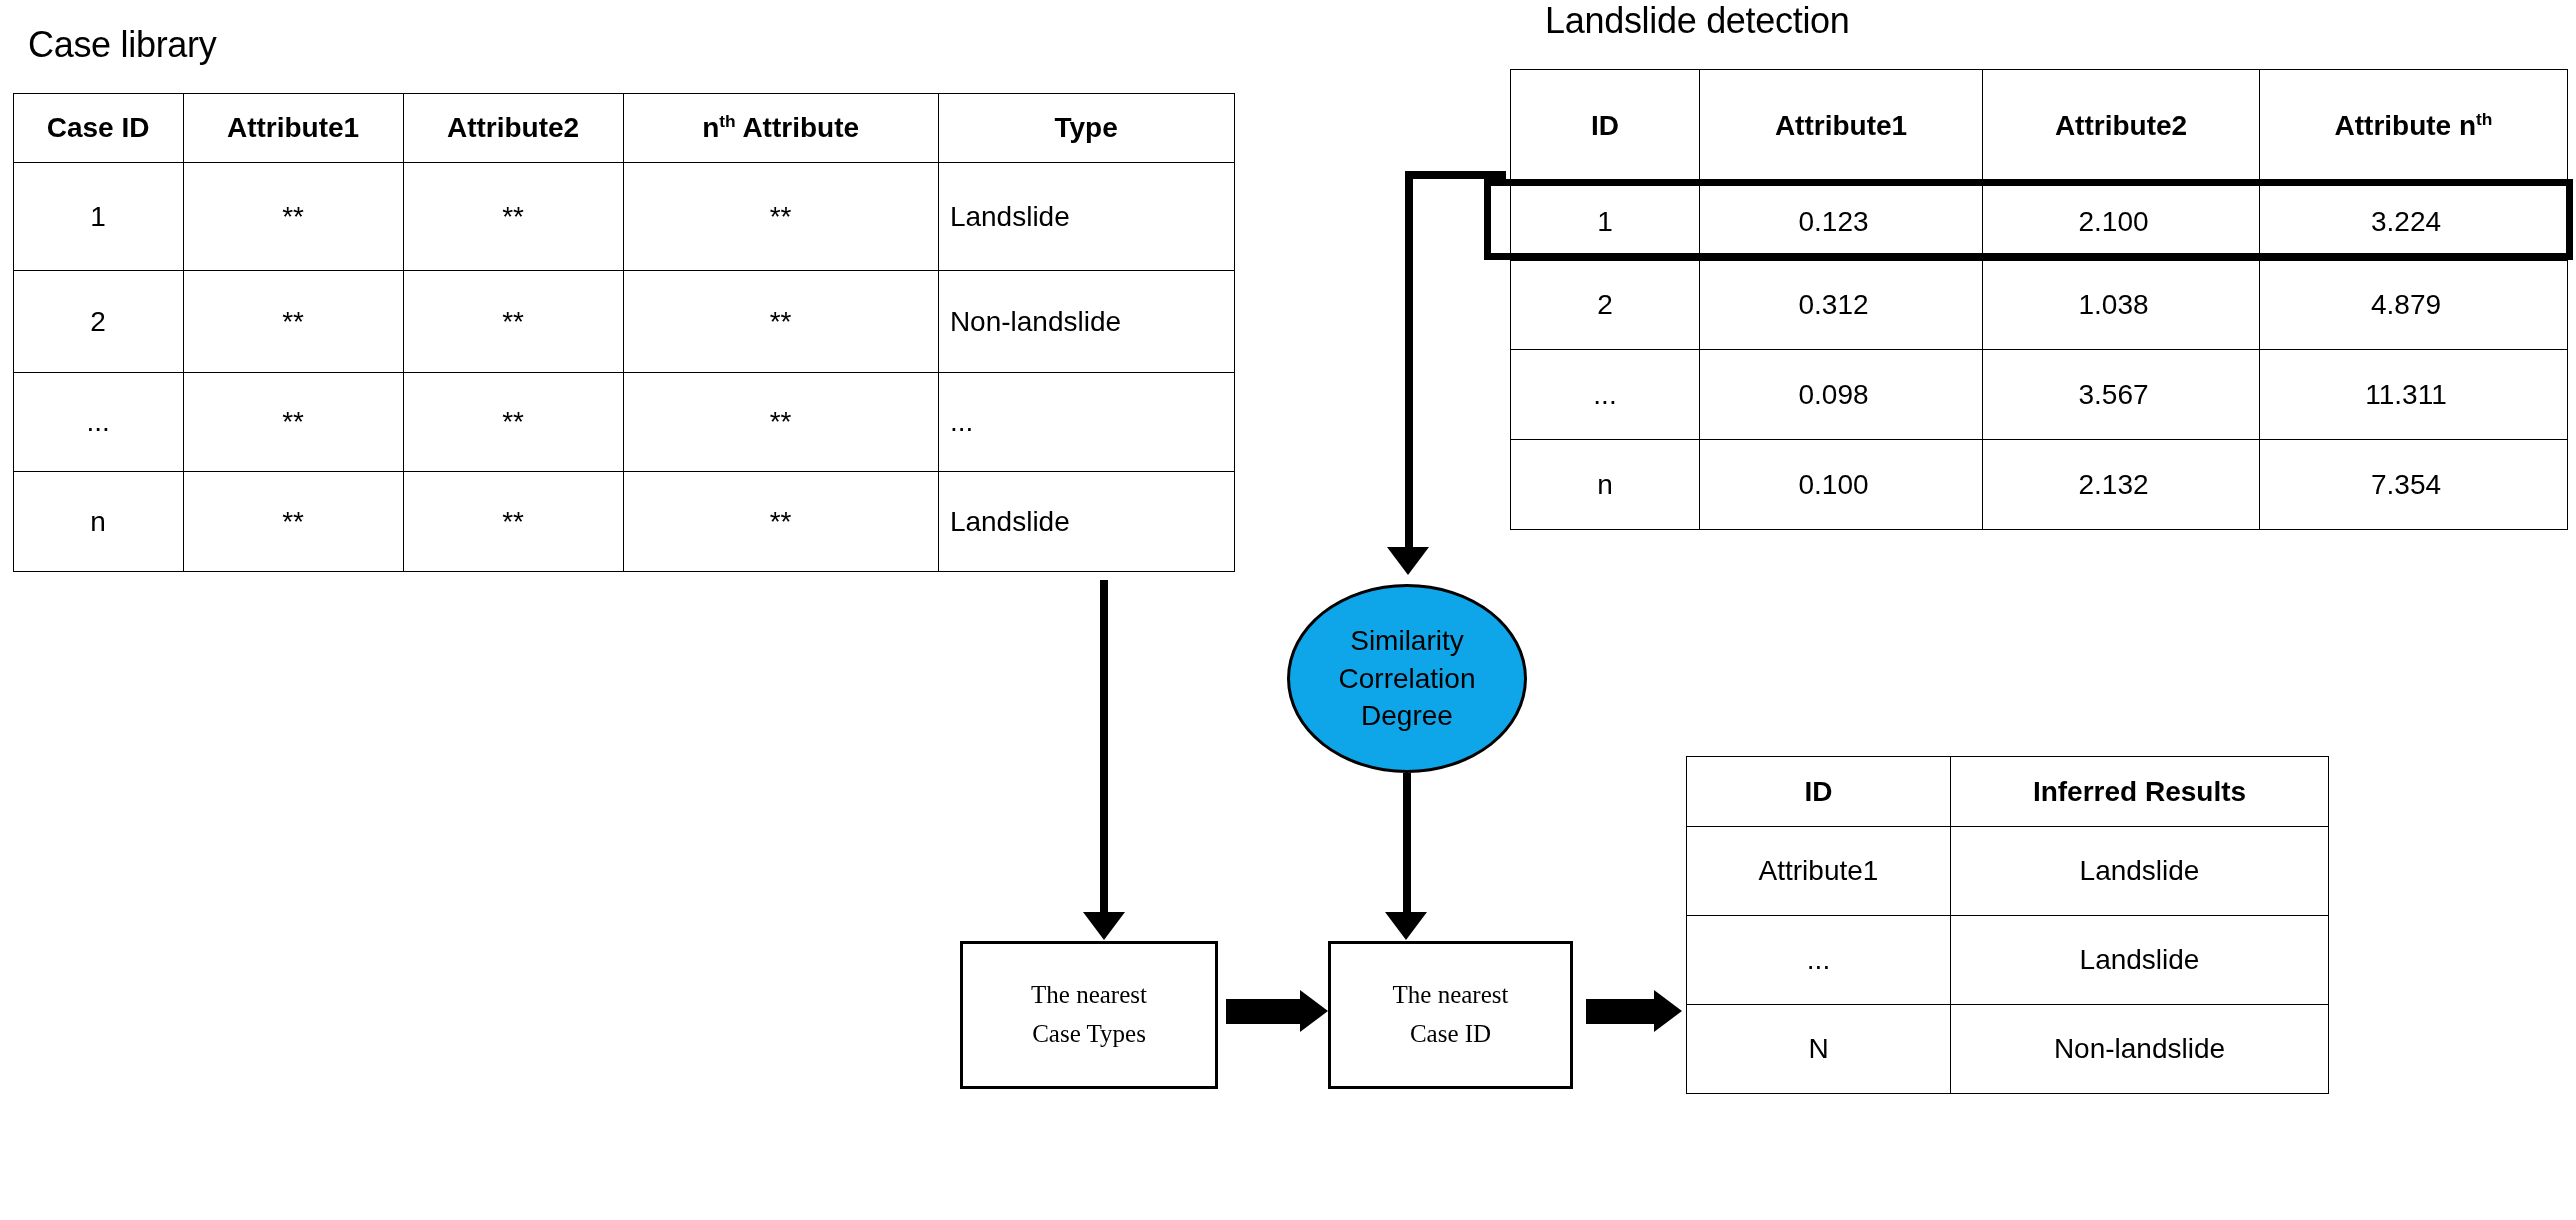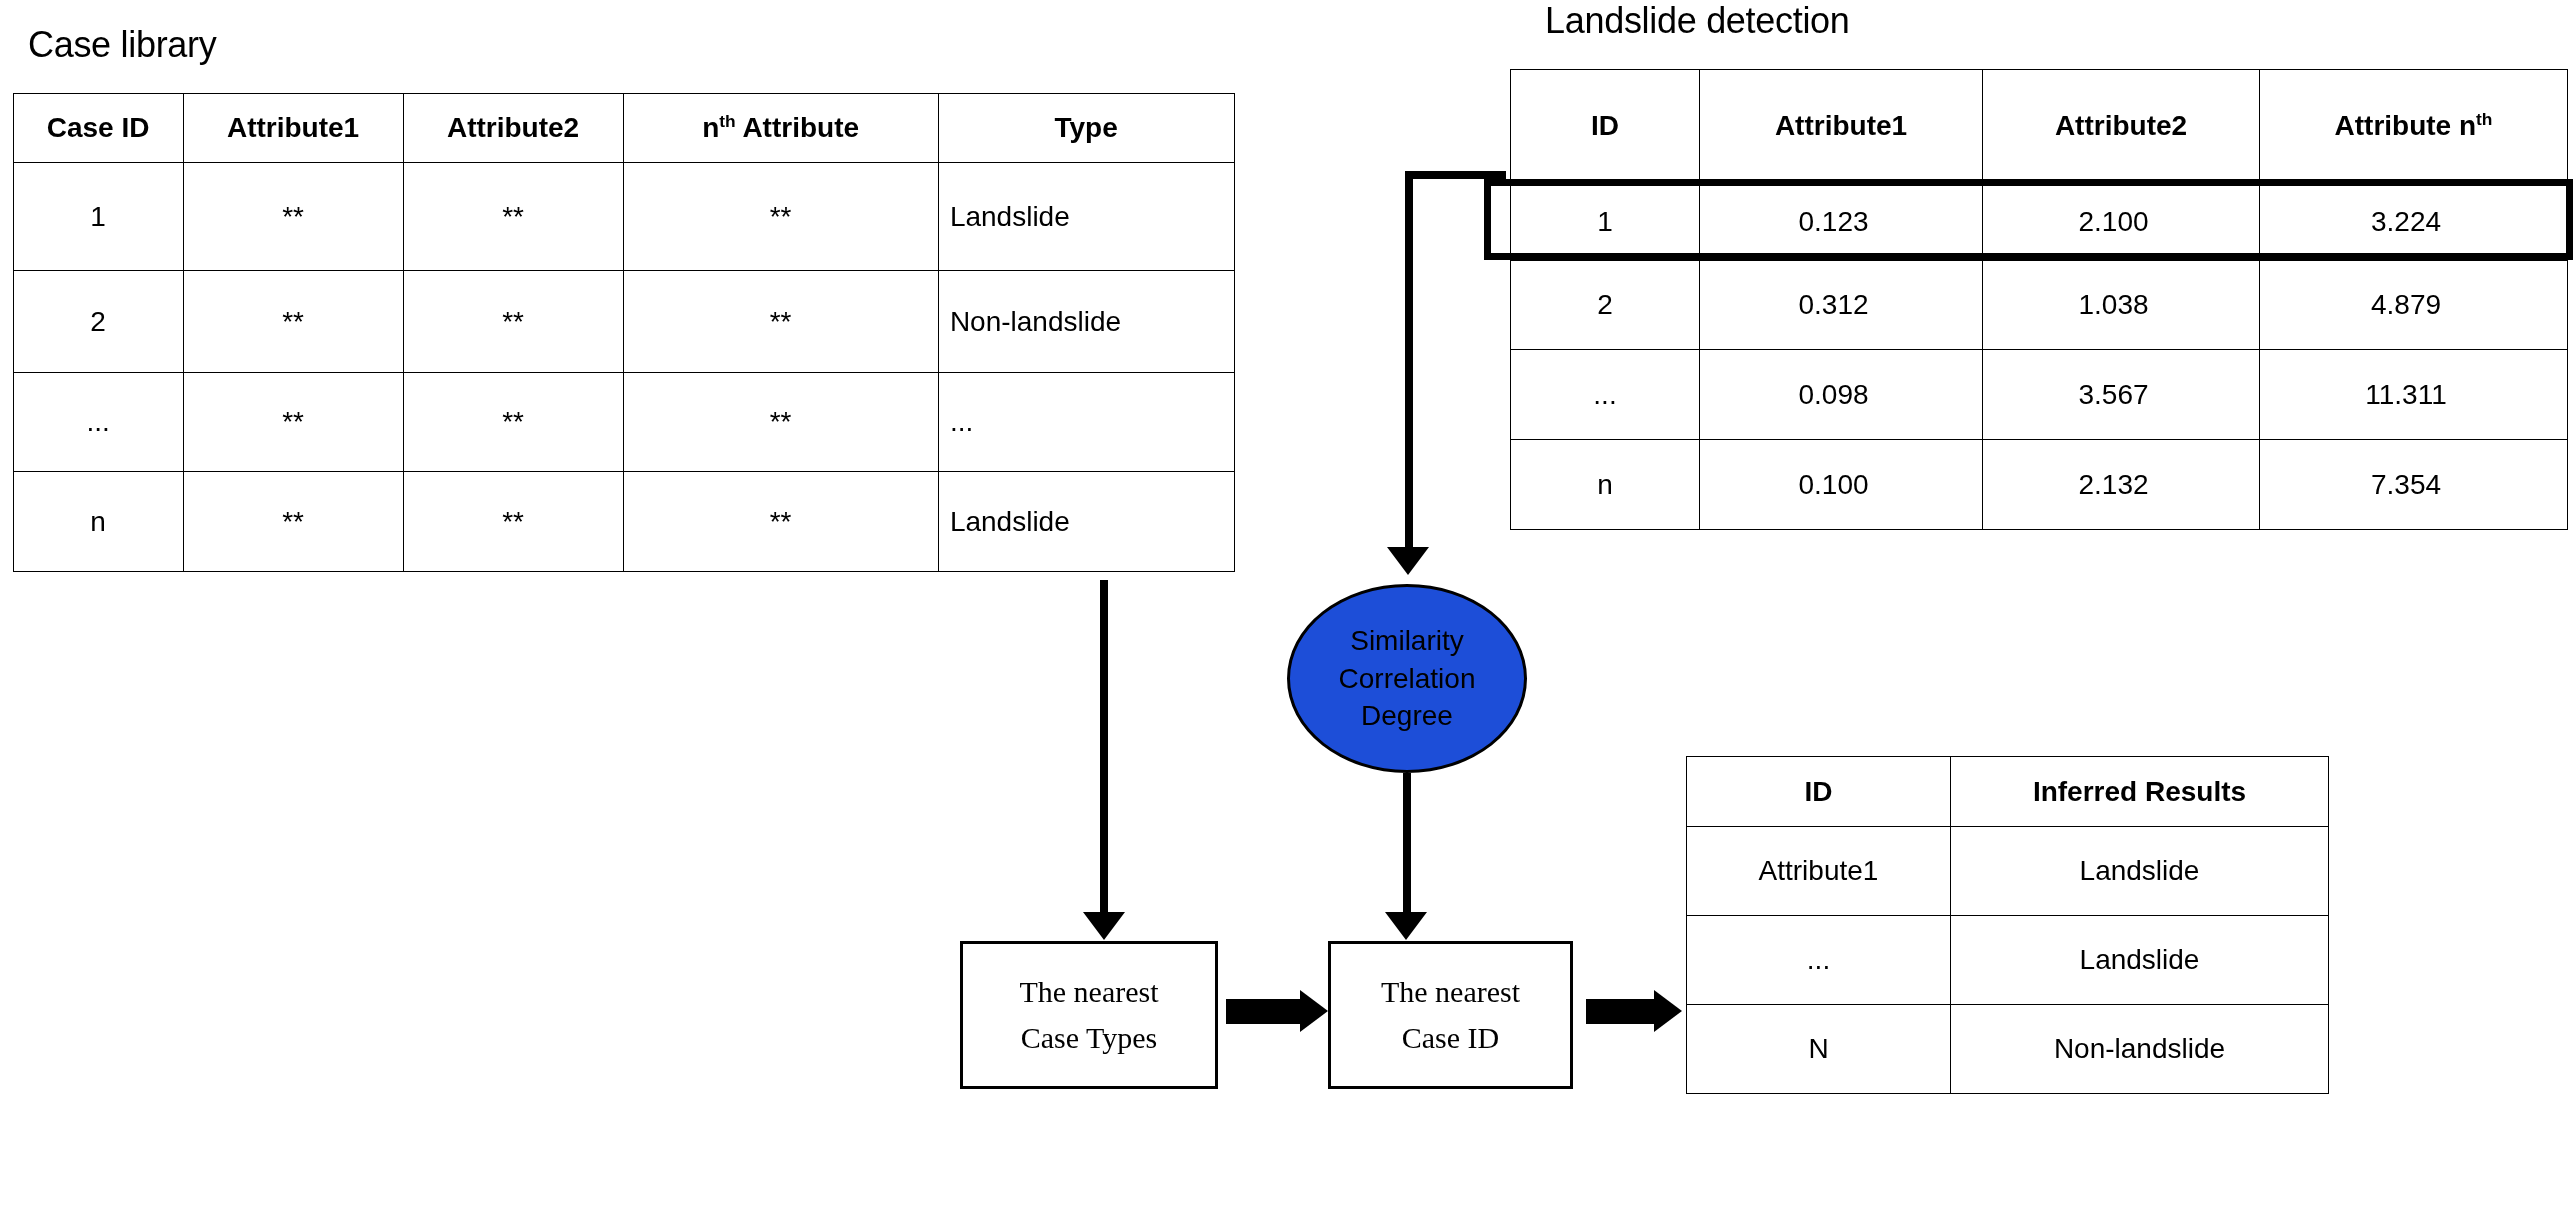--- a/index.html
+++ b/index.html
@@ -24,24 +24,24 @@
 
   
   .frame{border:1.9px solid #000;}
 
   
   .hirow{border:7.6px solid #000;box-sizing:border-box;pointer-events:none;}
 
   
   .flowbox{border:3.1px solid #000;background:#fff;box-sizing:border-box;
            display:flex;align-items:center;justify-content:center;text-align:center;
-           font-family:"Liberation Serif",serif;font-size:30px;line-height:1.55;}
-
-  
-  .ellipse{border:3.1px solid #000;border-radius:50%;background:#1d4ed8;box-sizing:border-box;
+           font-family:"Liberation Serif",serif;font-size:25px;line-height:1.55;}
+
+  
+  .ellipse{border:3.1px solid #000;border-radius:50%;background:#0ea5e9;box-sizing:border-box;
            display:flex;align-items:center;justify-content:center;text-align:center;
            font-family:"Liberation Sans",sans-serif;font-size:28px;line-height:1.35;}
 
   
   .vline{background:#000;}
   .hline{background:#000;}
   .arrowdown{width:0;height:0;border-left:21.4px solid transparent;
              border-right:21.4px solid transparent;border-top:28px solid #000;}
   .arrowright{width:0;height:0;border-top:21.4px solid transparent;
               border-bottom:21.4px solid transparent;border-left:28px solid #000;}

